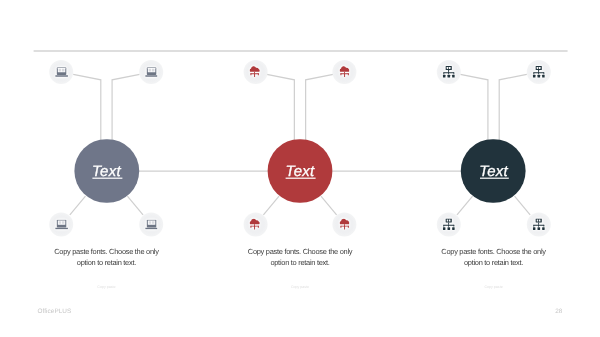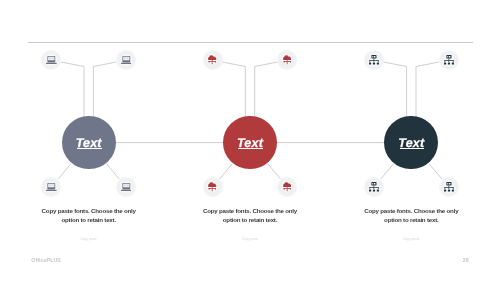--- a/index.html
+++ b/index.html
@@ -1,18 +1,18 @@
 <!DOCTYPE html>
 <html><head>
 <meta charset="utf-8">
 <style>
   html,body{margin:0;padding:0;}
   body{width:500px;height:281px;background:#ffffff;overflow:hidden;
        font-family:"Liberation Sans",sans-serif;-webkit-font-smoothing:antialiased;}
-  .slide{position:relative;width:500px;height:268px;background:#fff;overflow:hidden;font-weight:bold;}
+  .slide{position:relative;width:500px;height:268px;background:#fff;overflow:hidden;}
   .divider{position:absolute;left:27.5px;top:41.7px;width:445px;height:1px;background:#c9c9c9;}
   svg.lines{position:absolute;left:0;top:0;width:500px;height:281px;}
   .hub{position:absolute;border-radius:50%;display:flex;align-items:center;justify-content:center;}
   .hub .lbl{color:#ffffff;font-style:italic;font-size:12.5px;letter-spacing:0.2px;
             line-height:10px;position:relative;top:0px;display:block;-webkit-font-smoothing:antialiased;text-rendering:geometricPrecision;-webkit-text-stroke:0.25px #ffffff;}
   .hub .ul{position:absolute;height:1.2px;background:#ffffff;left:15.2px;width:24.6px;top:32.2px;}
   .ic{position:absolute;width:20px;height:20px;border-radius:50%;background:radial-gradient(circle at 50% 50%, #eff0f2 0%, #eff0f2 50%, #f3f4f5 72%, #f9f9fa 88%, #fdfdfd 96%, #ffffff 100%);
       display:flex;align-items:center;justify-content:center;}
   .ic svg{display:block;filter:drop-shadow(0 0 0.8px #ffffff) drop-shadow(0 0 0.8px #ffffff);}
   .desc{position:absolute;text-align:center;font-size:6.2px;letter-spacing:-0.23px;color:#3d3d3d;line-height:9.3px;}

